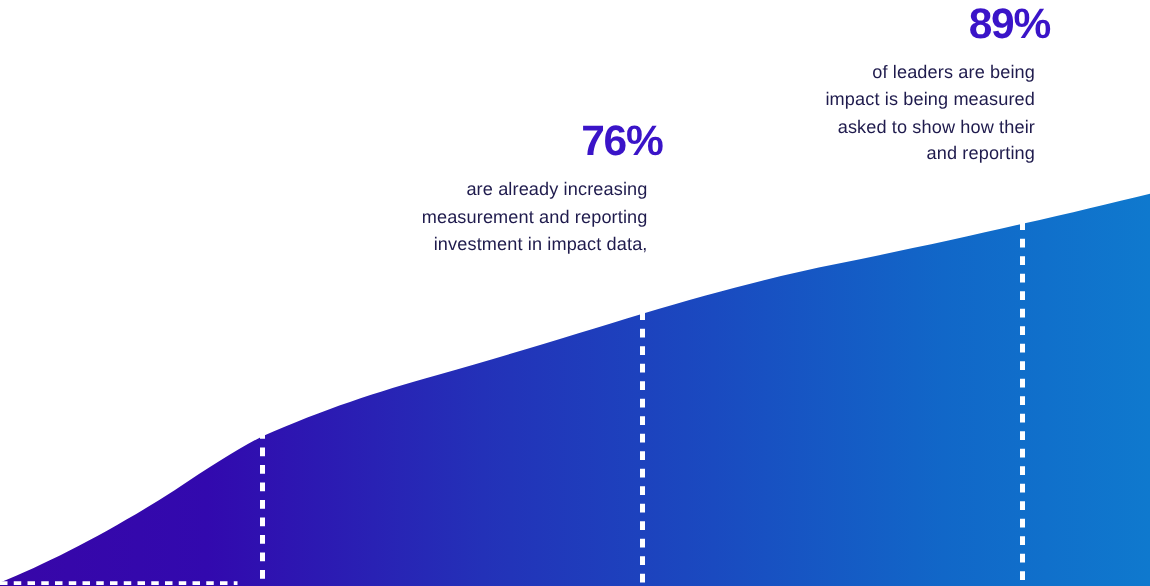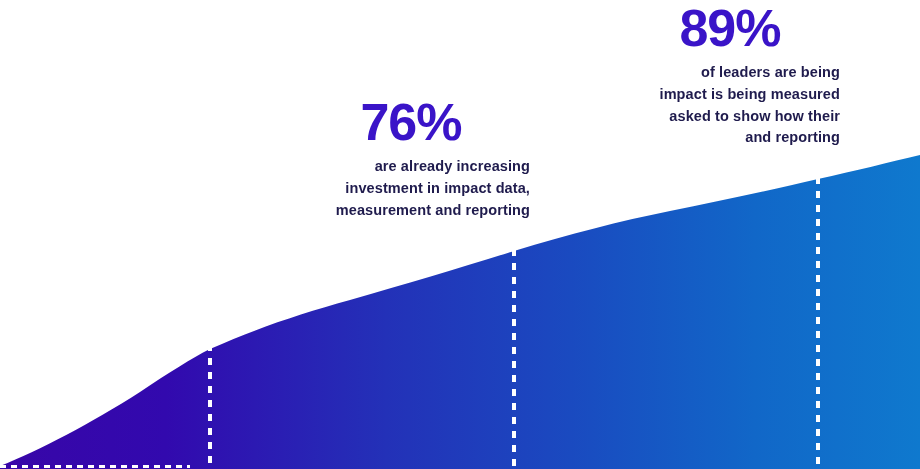--- a/index.html
+++ b/index.html
@@ -21,36 +21,35 @@
     top: 0;
     width: 920px;
     height: 469px;
     display: block;
   }
   .callout {
     position: absolute;
     z-index: 3;
   }
   .callout .pct {
-    font-size: 52px;
+    font-size: 34px;
     font-weight: 700;
     line-height: 1.0;
     letter-spacing: -1px;
     color: #3A14C8;
     margin: 0 0 8px 0;
     white-space: nowrap;
-    text-align: center;
   }
   .callout .desc {
     font-size: 14.5px;
-    font-weight: 700;
+    font-weight: 400;
     line-height: 1.50;
     color: #1F1B4D;
     letter-spacing: 0.1px;
-    margin: 0;
+    margin: 12px;
   }
   .callout.align-right { text-align: right; }
   .callout.align-center { text-align: center; }
 
   
   #callout-25 { left: 44px;  top: 228px; width: 200px; }
   #callout-62 { left: 292px; top: 96px;  width: 238px; }
   #callout-89 { left: 620px; top: 2px;   width: 220px; }
 
   .desc-line { display: block; }
@@ -88,22 +87,22 @@
     <line id="marker-25" x1="210" y1="344" x2="210" y2="469" stroke="#FFFFFF" stroke-width="4" stroke-dasharray="7 7"></line>
     <line id="marker-62" x1="514" y1="249" x2="514" y2="469" stroke="#FFFFFF" stroke-width="4" stroke-dasharray="7 7"></line>
     <line id="marker-89" x1="818" y1="177" x2="818" y2="469" stroke="#FFFFFF" stroke-width="4" stroke-dasharray="7 7"></line>
   </svg>
 
 
   <div class="callout align-right" id="callout-62">
     <div class="pct">76%</div>
     <div class="desc">
       <span class="desc-line">are already increasing</span>
+      <span class="desc-line">measurement and reporting</span>
       <span class="desc-line">investment in impact data,</span>
-      <span class="desc-line">measurement and reporting</span>
     </div>
   </div>
 
   <div class="callout align-right" id="callout-89">
     <div class="pct">89%</div>
     <div class="desc">
       <span class="desc-line">of leaders are being</span>
       <span class="desc-line">impact is being measured</span>
       <span class="desc-line">asked to show how their</span>
       <span class="desc-line">and reporting</span>

